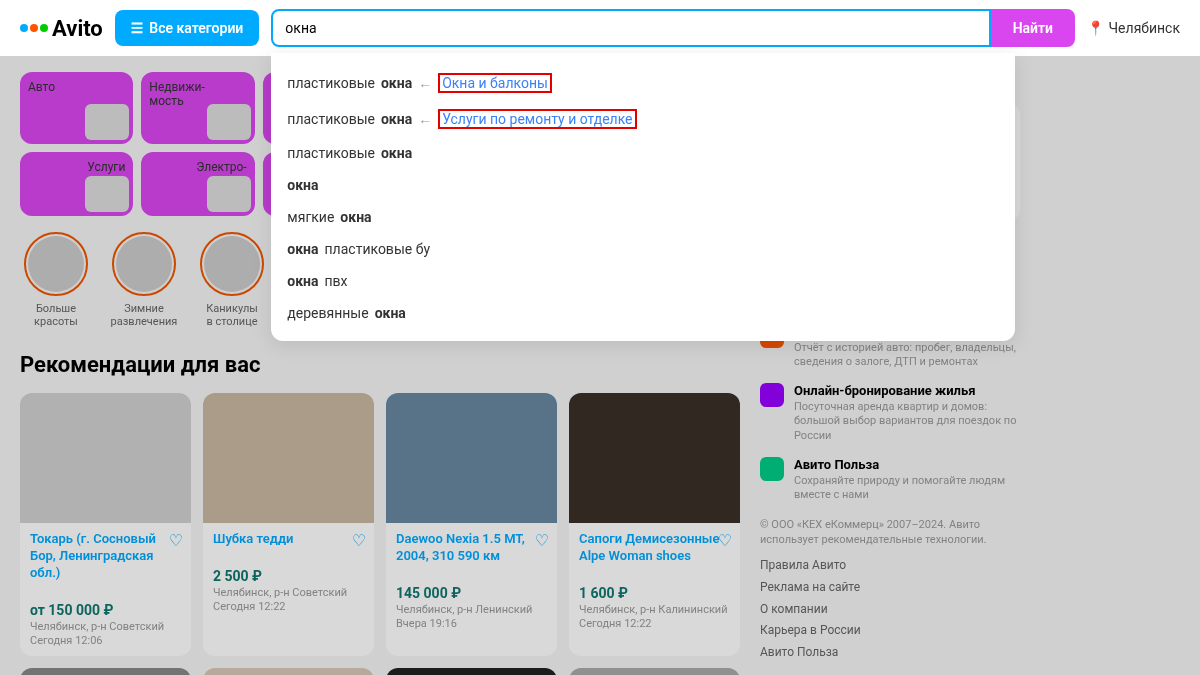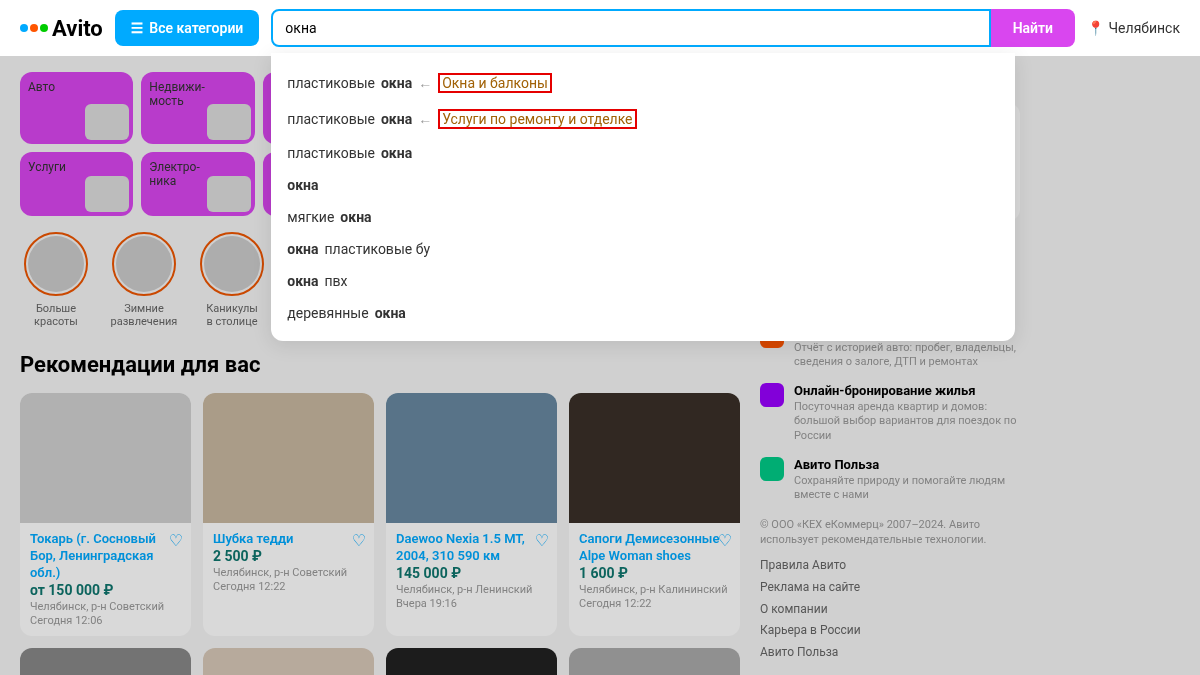--- a/index.html
+++ b/index.html
@@ -13,46 +13,46 @@
 .d1{background:#0af;} .d2{background:#f50;} .d3{background:#0c0;}
 
 .cat-btn { background:#0af; color:#fff; border:none; padding:10px 16px; border-radius:8px; font-size:14px; font-weight:600; display:flex; align-items:center; gap:6px; cursor:pointer; }
 .search-wrap { flex:1; display:flex; position:relative; }
 .search-input { flex:1; border:2px solid #0af; border-radius:8px 0 0 8px; padding:9px 12px; font-size:14px; outline:none; }
 .search-btn { background:#d946ef; color:#fff; border:none; padding:0 22px; border-radius:0 8px 8px 0; font-size:14px; font-weight:600; cursor:pointer; }
 .location { display:flex; align-items:center; gap:4px; font-size:14px; color:#333; }
 
 .suggest { position:absolute; top:44px; left:0; right:60px; background:#fff; border-radius:0 0 12px 12px; box-shadow:0 4px 20px rgba(0,0,0,0.1); padding:12px 0; z-index:20; }
 .sug-item { padding:8px 16px; font-size:14px; color:#333; cursor:pointer; display:flex; align-items:center; gap:6px; }
-.sug-cat { color:#a16207; }
+.sug-cat { color:#3b82f6; }
 .sug-arrow { color:#999; }
 .hl { border:2px solid #e50000; padding:0 2px; }
 
 .content { display:flex; padding:16px 20px; gap:20px; position:relative; }
 .main { flex:1; max-width:720px; }
 .sidebar { width:260px; }
 
 .cat-grid { display:grid; grid-template-columns:repeat(6,1fr); gap:8px; margin-bottom:16px; }
 .cat-card { background:#d946ef; border-radius:12px; padding:8px; height:72px; font-size:12px; color:#333; position:relative; overflow:hidden; }
-.cat-card.short { height:64px; }
+.cat-card.short { height:64px;text-align:right; }
 .cat-img { position:absolute; right:4px; bottom:4px; width:44px; height:36px; background:#ddd; border-radius:6px; }
 
 .story-row { display:flex; gap:16px; margin-bottom:24px; }
 .story { text-align:center; font-size:11px; color:#666; width:72px; }
 .story-ring { width:64px; height:64px; border-radius:50%; border:2px solid #e50; padding:2px; margin:0 auto 6px; }
 .story-img { width:100%; height:100%; border-radius:50%; background:#ccc; }
 
 h2 { font-size:22px; font-weight:700; margin-bottom:16px; color:#000; }
 h3 { font-size:16px; font-weight:700; margin-bottom:12px; color:#000; }
 
 .rec-grid { display:grid; grid-template-columns:repeat(4,1fr); gap:12px; }
 .rec-card { background:#fff; border-radius:12px; overflow:hidden; }
 .rec-img { width:100%; height:130px; background:#ccc; }
 .rec-body { padding:8px 10px; position:relative; }
-.rec-title { color:#0af; font-size:13px; font-weight:600; line-height:1.3; margin-bottom:0; }
+.rec-title { color:#0af; font-size:13px; font-weight:600; line-height:1.3; margin-bottom:20px; }
 .rec-price { font-size:14px; font-weight:700; color:#0f766e; margin-bottom:2px; }
 .rec-loc { font-size:11px; color:#999; line-height:1.3; }
 .fav-icon { position:absolute; top:8px; right:8px; color:#0af; font-size:16px; }
 
 .side-fav { background:#fff; border-radius:12px; padding:12px; margin-bottom:12px; }
 .fav-item { display:flex; gap:10px; margin-bottom:10px; }
 .fav-img { width:70px; height:52px; background:#ccc; border-radius:6px; flex-shrink:0; }
 .fav-title { color:#0af; font-size:13px; font-weight:600; }
 .fav-price { font-size:13px; font-weight:700; }
 .fav-heart { color:#f03; margin-left:auto; }

